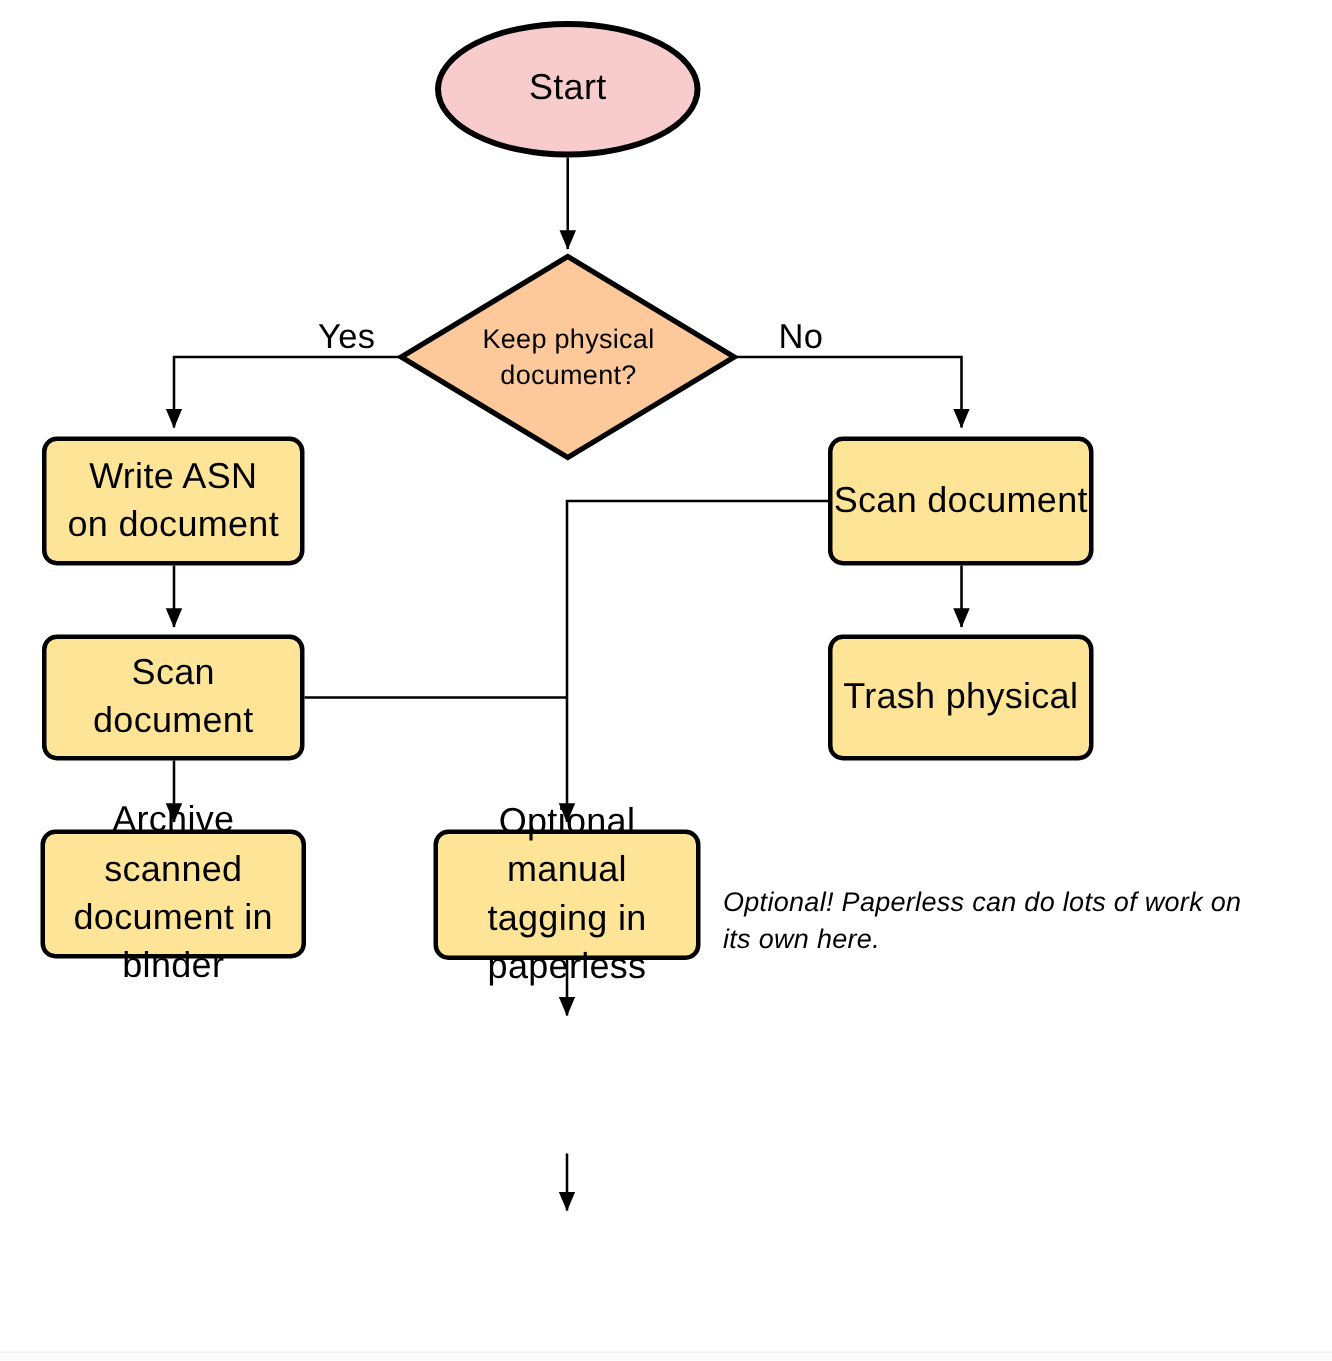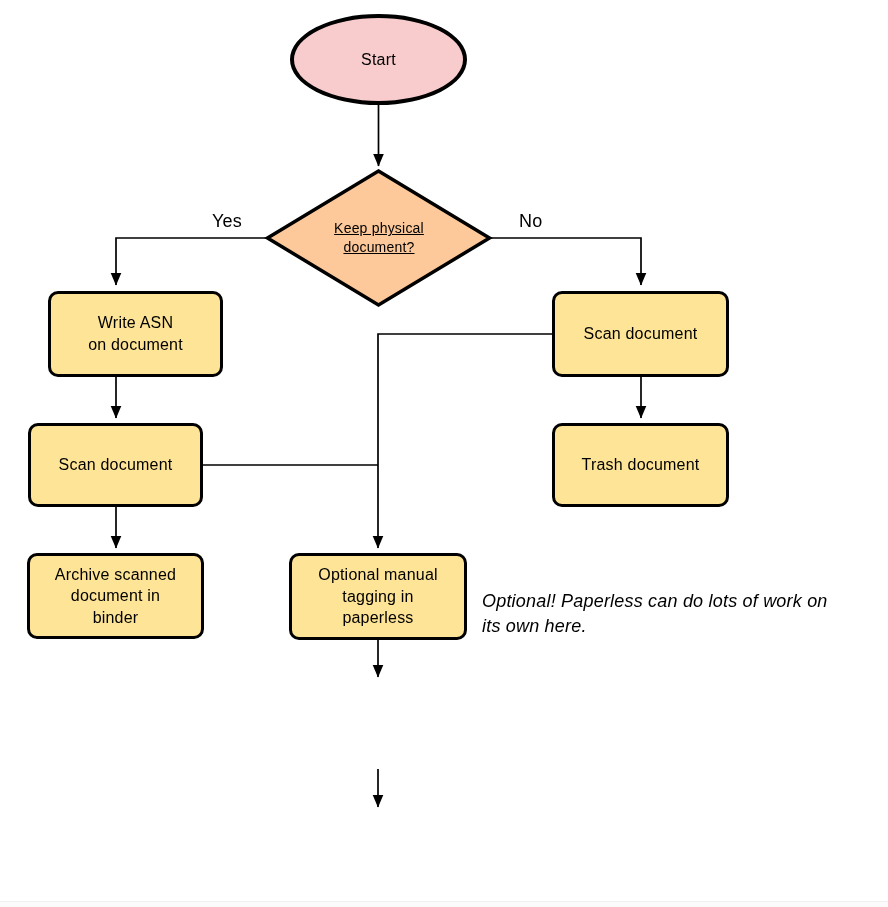--- a/index.html
+++ b/index.html
@@ -32,50 +32,49 @@
     stroke-width: 3.5;
     stroke-linejoin: miter;
   }
   .node {
     position: absolute;
     box-sizing: border-box;
     display: flex;
     align-items: center;
     justify-content: center;
     text-align: center;
-    font-size: 16px;
+    font-size: 24px;
     line-height: 1.35;
     letter-spacing: 0.2px;
     white-space: pre-line;
   }
   .process {
     background: var(--process-fill, #fee496);
     border: 3px solid var(--stroke, #000);
     border-radius: 10px;
   }
   .terminal {
     background: var(--terminal-fill, #f8cccd);
     border: 4px solid var(--stroke, #000);
     border-radius: 50%;
   }
   .decision-label {
     position: absolute;
     display: flex;
     align-items: center;
     justify-content: center;
     text-align: center;
-    font-size: 14px;
+    font-size: 18px;
     line-height: 1.35;
     letter-spacing: 0.2px;
     white-space: pre-line;
-    text-decoration: underline;
   }
   .edge-label {
     position: absolute;
-    font-size: 18px;
+    font-size: 23px;
     letter-spacing: 0.2px;
   }
   .annotation {
     position: absolute;
     font-style: italic;
     font-size: 18px;
     line-height: 1.38;
     letter-spacing: 0.2px;
     white-space: pre-line;
   }
@@ -129,41 +128,41 @@
   </div>
 
   <div class="decision-label" style="left:289px; top:196px; width:180px; height:84px;">
     <span>Keep physical
 document?</span>
   </div>
 
   <div class="edge-label" style="left:212px; top:211px;">Yes</div>
   <div class="edge-label" style="left:519px; top:211px;">No</div>
 
-  <div class="node process" style="left:28px; top:291px; width:175px; height:86px;margin-left:20px;">
+  <div class="node process" style="left:28px; top:291px; width:175px; height:86px;">
     <span>Write ASN
 on document</span>
   </div>
 
   <div class="node process" style="left:28px; top:423px; width:175px; height:84px;">
     <span>Scan document</span>
   </div>
 
   <div class="node process" style="left:27px; top:553px; width:177px; height:86px;">
     <span>Archive scanned
 document in
 binder</span>
   </div>
 
   <div class="node process" style="left:552px; top:291px; width:177px; height:86px;">
     <span>Scan document</span>
   </div>
 
   <div class="node process" style="left:552px; top:423px; width:177px; height:84px;">
-    <span>Trash document</span>
+    <span>Trash physical</span>
   </div>
 
   <div class="node process" style="left:289px; top:553px; width:178px; height:87px;">
     <span>Optional manual
 tagging in
 paperless</span>
   </div>
 
   <div class="annotation" style="left:482px; top:589px; width:410px;">Optional! Paperless can do lots of work on
 its own here.</div>

